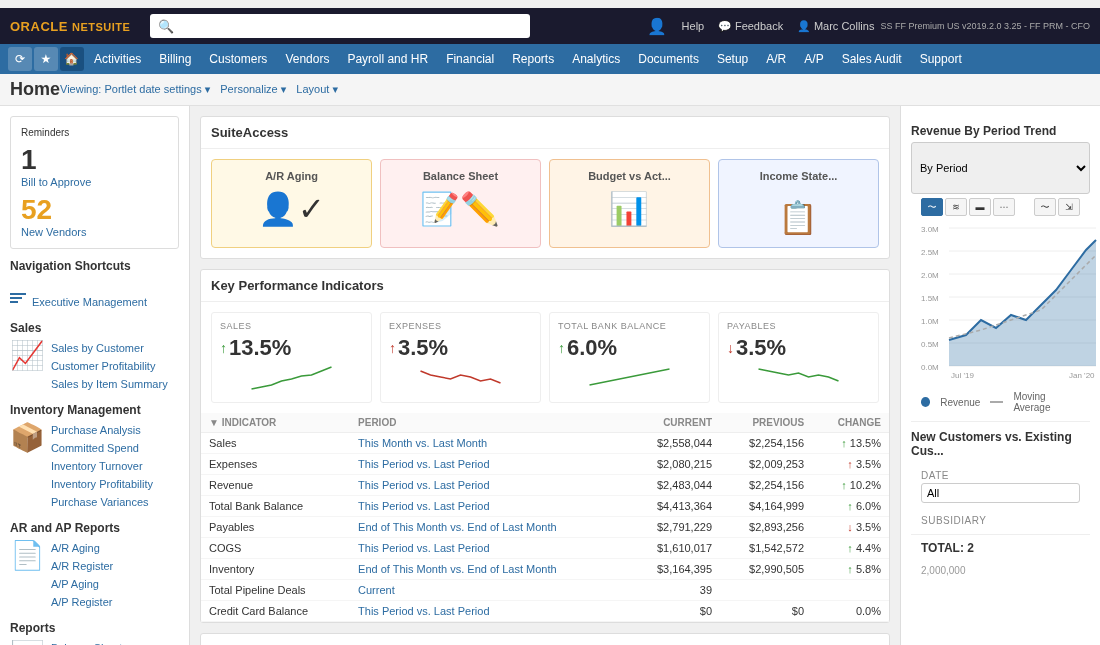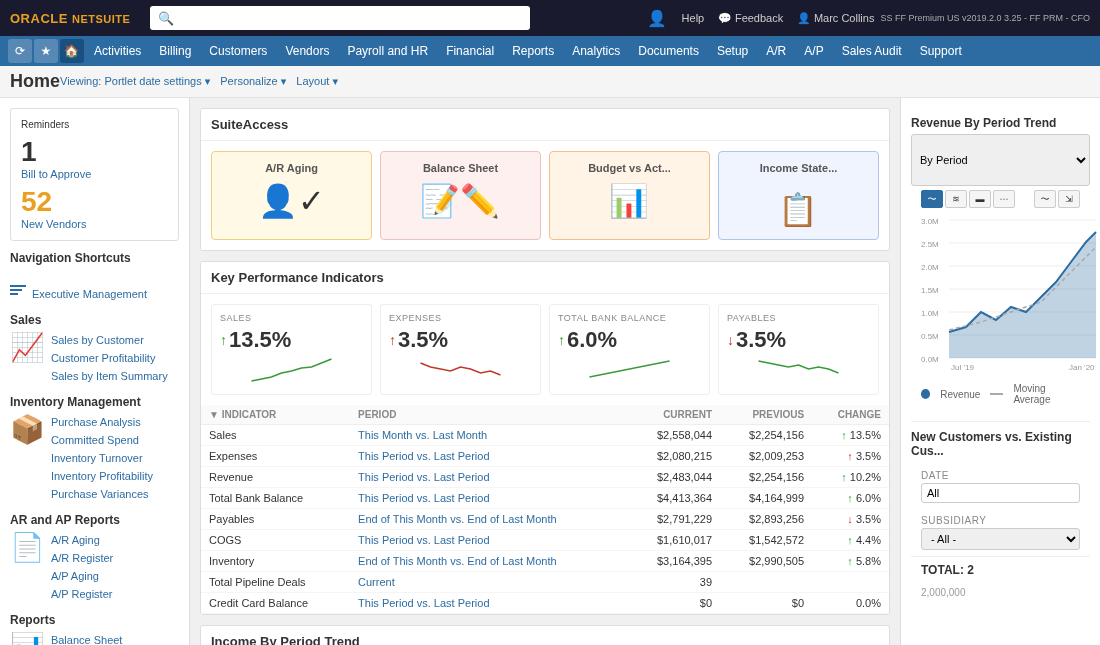--- a/index.html
+++ b/index.html
@@ -1,19 +1,19 @@
 <!DOCTYPE html>
 <html><head>
   <meta charset="utf-8">
   <style>
     * { box-sizing: border-box; margin: 0; padding: 0; }
     body { font-family: Arial, sans-serif; font-size: 12px; background: #f0f0f0; color: #333; }
 
     
-    .top-bar { background: #1a1a2e; display: flex; align-items: center; padding: 0 10px; height: 36px; }
+    .top-bar { background: #1a1a2e; display: flex; align-items: center; padding: 0 10px; height: 36px; margin-top: 8px; }
     .logo { color: #fff; font-size: 13px; font-weight: bold; letter-spacing: 0.5px; margin-right: 20px; white-space: nowrap; }
     .logo span { color: #e8a020; }
     .search-bar { flex: 1; max-width: 380px; display: flex; align-items: center; background: #fff; border-radius: 3px; padding: 0 8px; height: 24px; }
     .search-bar input { border: none; outline: none; font-size: 12px; width: 100%; }
     .top-icons { margin-left: auto; display: flex; align-items: center; gap: 14px; color: #ccc; font-size: 11px; }
     .top-icons span { cursor: pointer; display: flex; align-items: center; gap: 3px; }
 
     
     .nav-bar { background: #2d6ca2; display: flex; align-items: center; padding: 0 8px; height: 30px; gap: 2px; }
     .nav-icon { color: #fff; background: rgba(255,255,255,0.2); border-radius: 3px; width: 24px; height: 24px; display: flex; align-items: center; justify-content: center; font-size: 12px; cursor: pointer; }
@@ -429,30 +429,27 @@
       </div>
 
       <div class="chart-legend">
         <span class="legend-dot" style="background:#2d6ca2;"></span>
         <span>Revenue</span>
         <span class="legend-dash"></span>
         <span>Moving Average</span>
       </div>
     </div>
 
-    <div style="border-top: 1px solid #eee; padding-top: 8px; margin-top: 12px;">
+    <div style="border-top: 1px solid #eee; padding-top: 8px; margin-top: 4px;">
       <div style="font-size:12px; font-weight:bold; margin-bottom:6px; color:#333;">New Customers vs. Existing Cus...</div>
       <div class="form-row">
         <div class="form-label">DATE</div>
         <input class="form-input" type="text" value="All" style="">
       </div>
       <div class="form-row">
         <div class="form-label">SUBSIDIARY</div>
-        <select class="form-select">
-          <option>- All -</option>
-        </select>
       </div>
       <div class="total-row">TOTAL: 2</div>
       <div style="padding: 4px 10px; font-size:10px; color:#999;">2,000,000</div>
     </div>
 
   </div>
 </div>
 
 </body></html>

